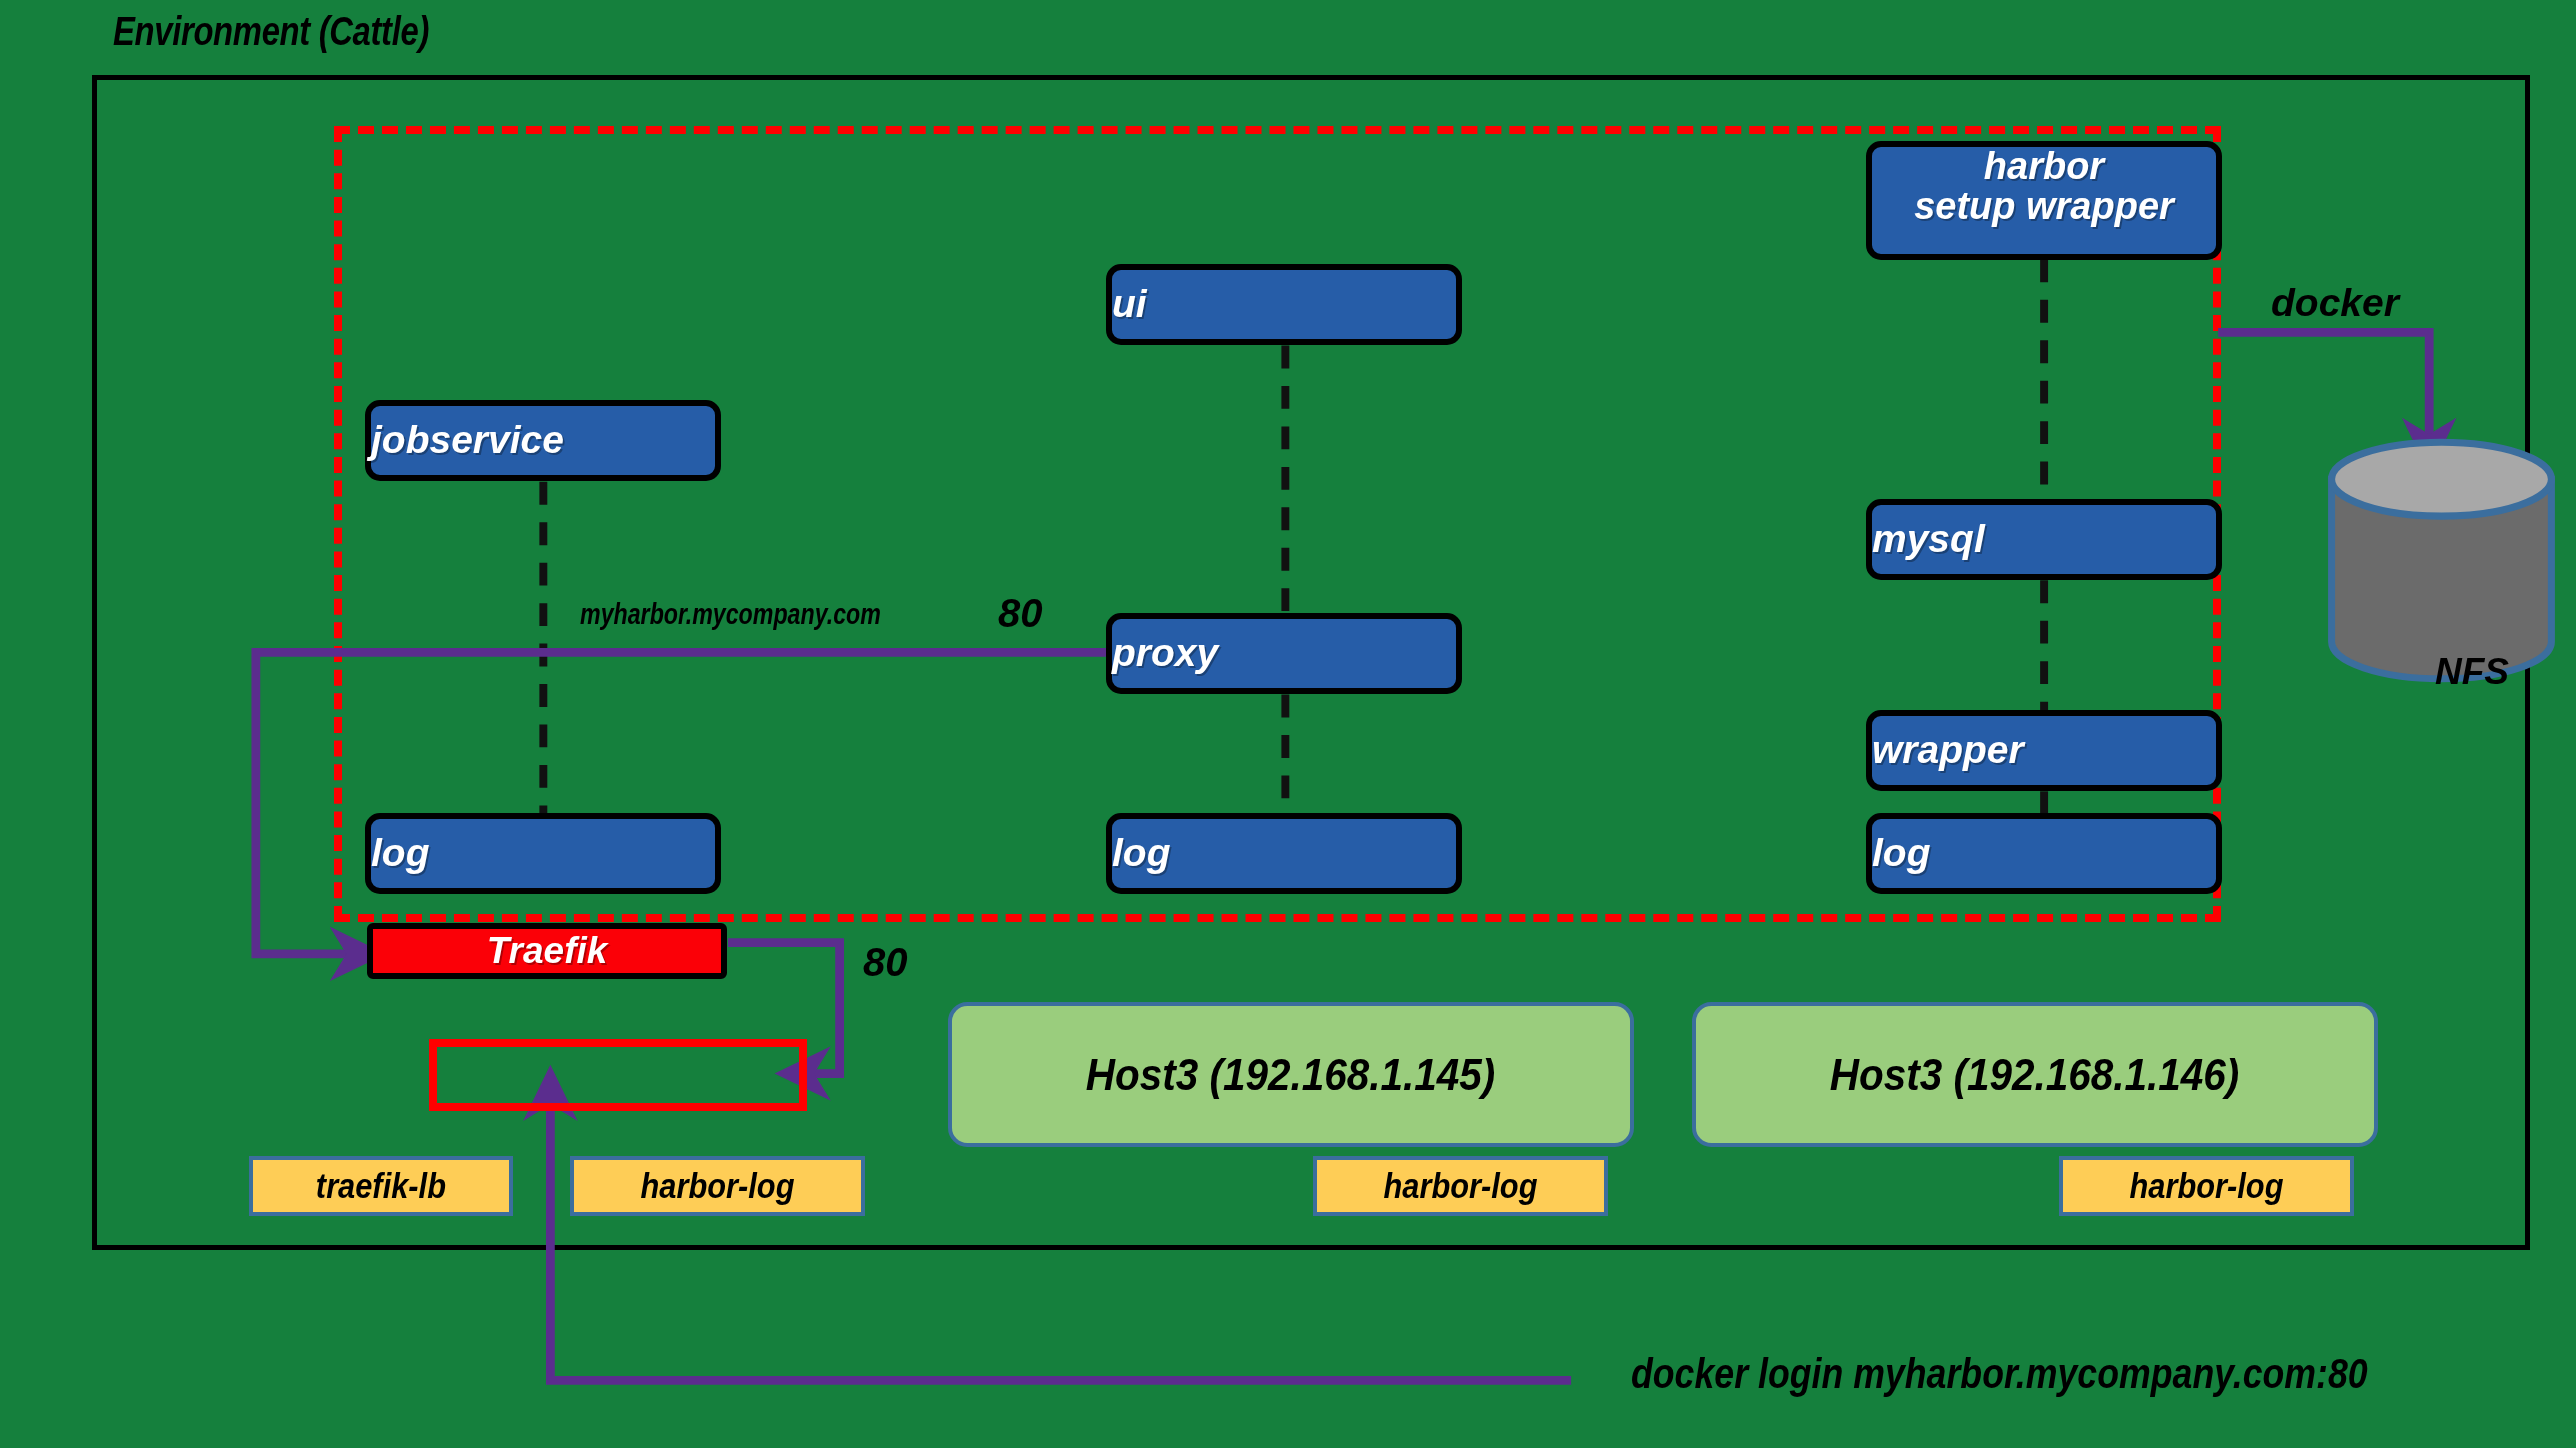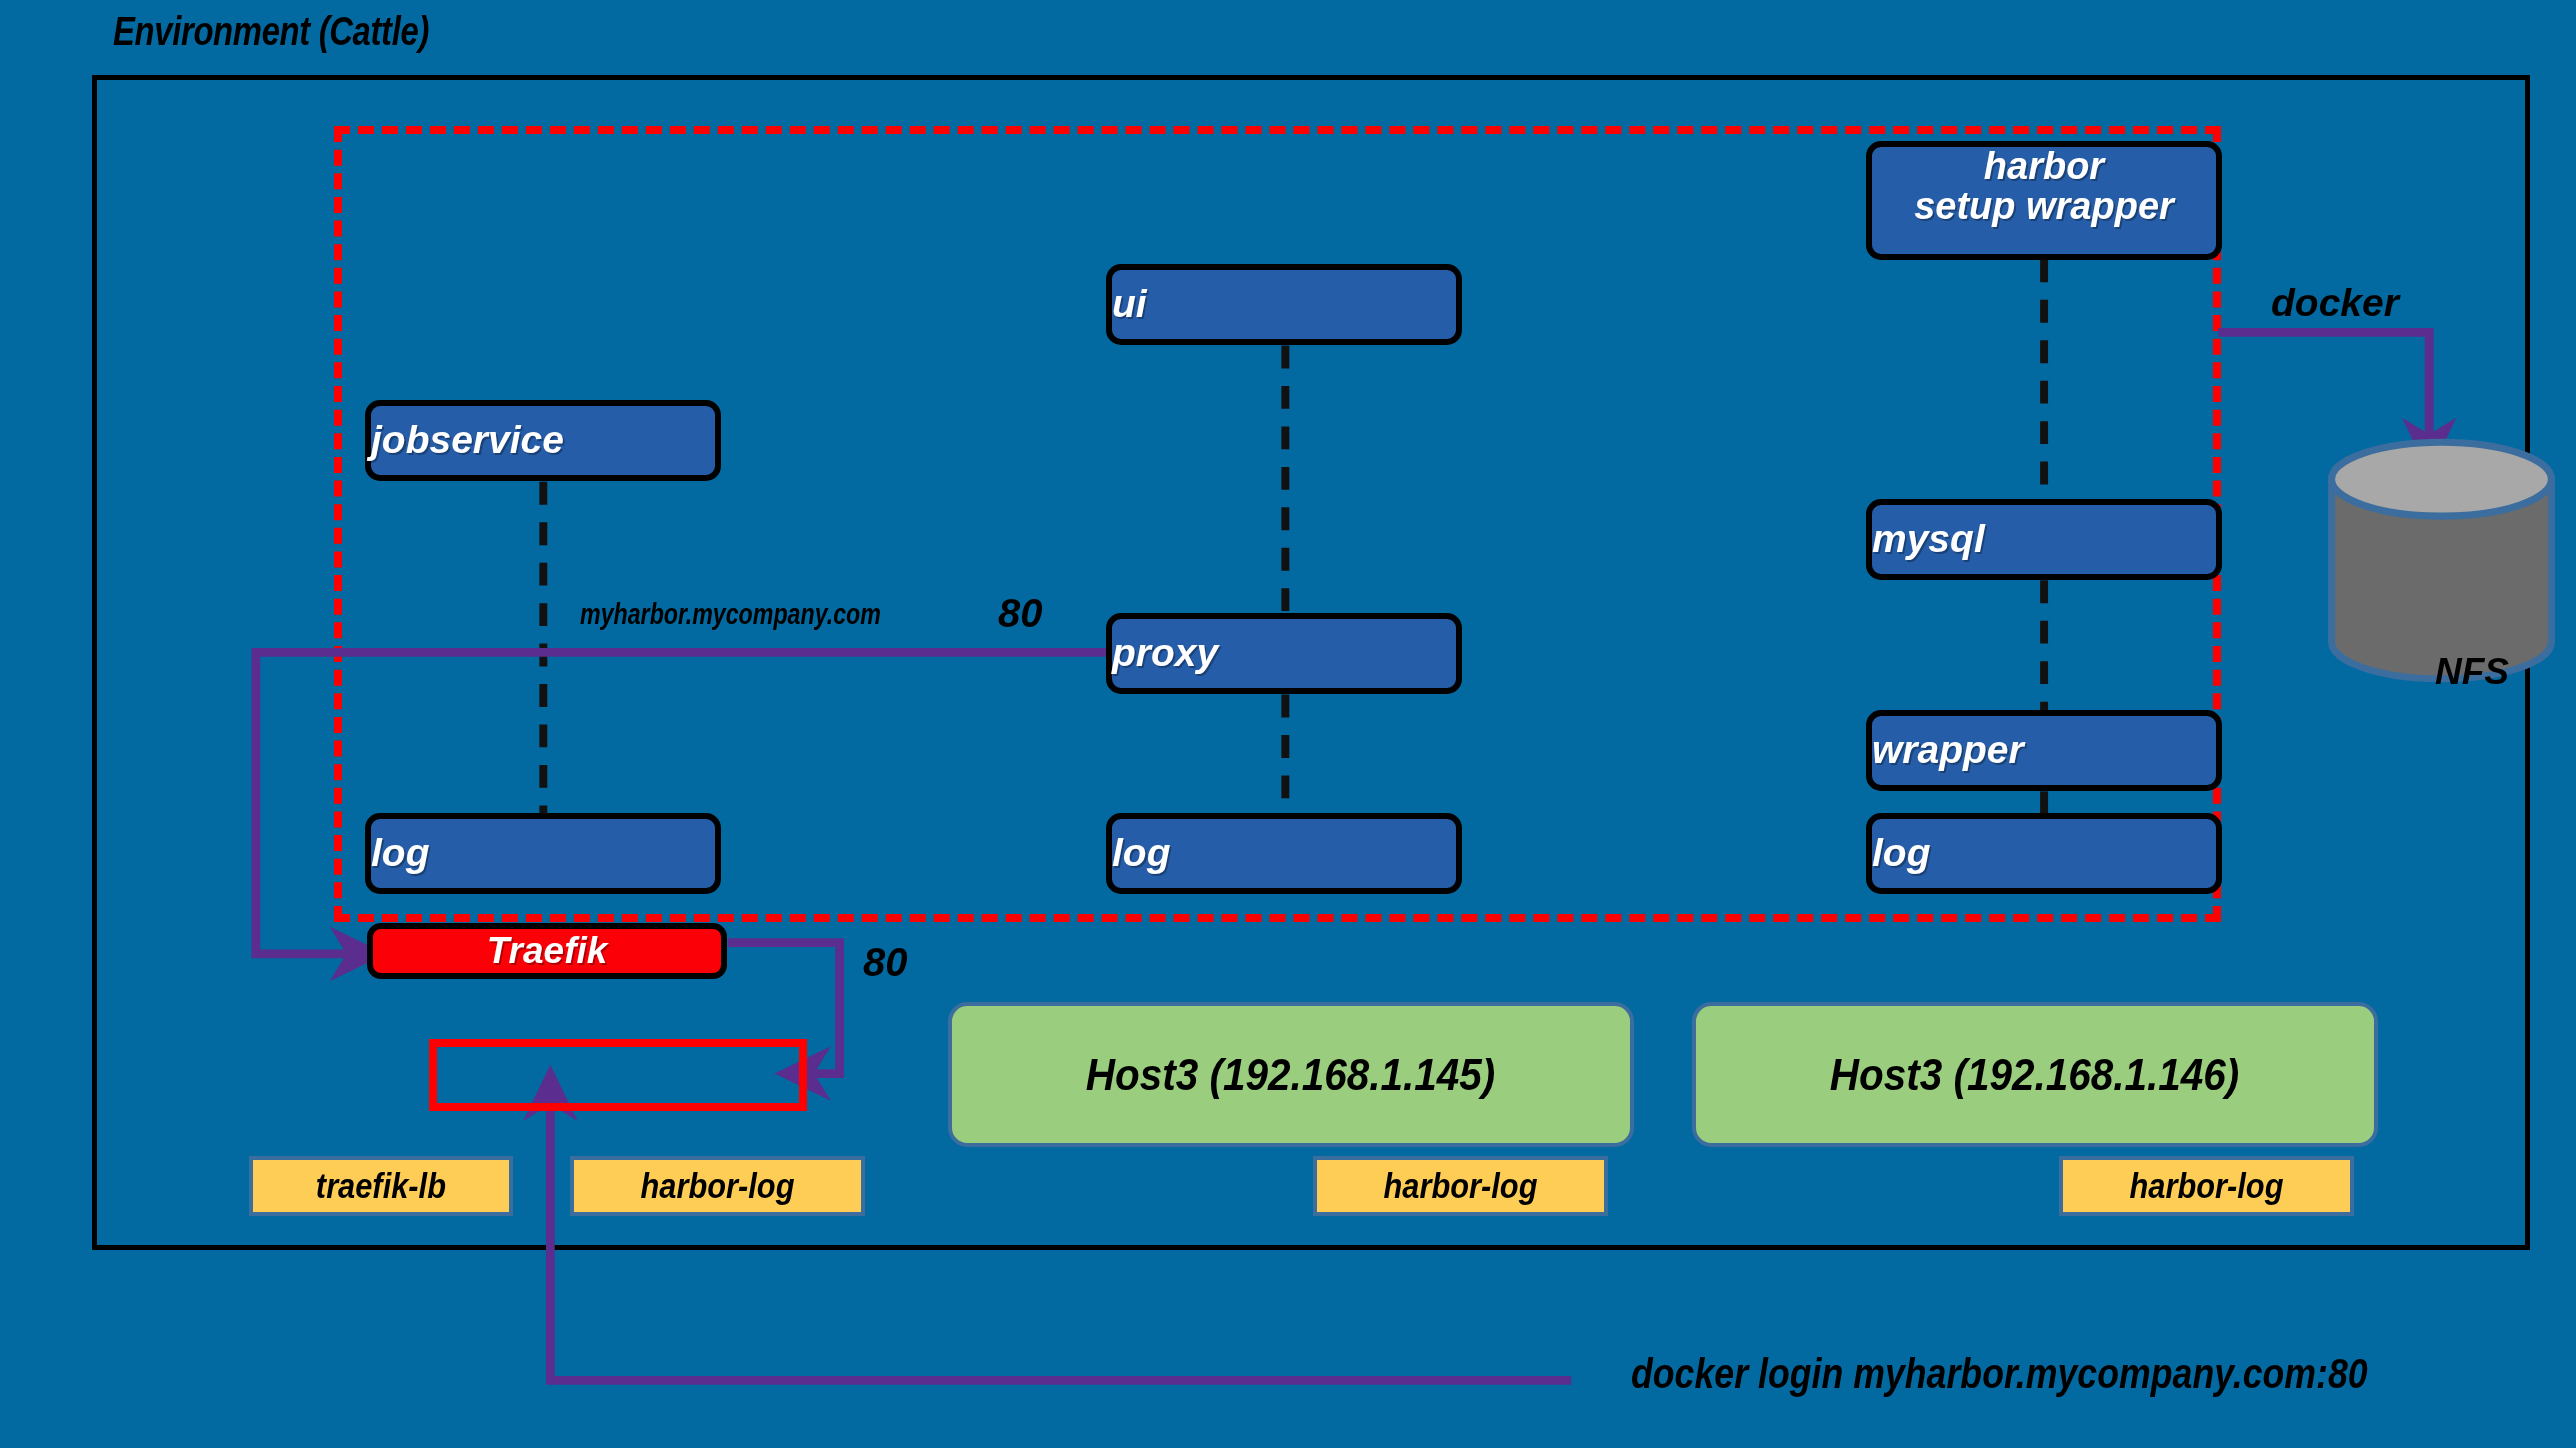--- a/index.html
+++ b/index.html
@@ -1,17 +1,17 @@
 <!DOCTYPE html>
 <html style="font-size:14px"><head>
 <meta charset="utf-8">
 <style>
   html,body{margin:0;padding:0;background:#ffffff;}
   body{font-family:"Liberation Sans", sans-serif;}
-  #stage{position:relative;width:2576px;height:1449px;background:#0369a1;overflow:hidden;}
+  #stage{position:relative;width:2576px;height:1449px;background:#15803d;overflow:hidden;}
 
   
   .env-title{
     position:absolute;left:113px;top:8.8px;
     font-size:40px;font-weight:bold;font-style:italic;color:#000000;
     letter-spacing:-0.4px;white-space:nowrap;
     transform:scaleX(0.82);transform-origin:left center;
   }
 
   
@@ -33,21 +33,21 @@
     display:flex;align-items:center;justify-content:flex-start;
     color:#ffffff;font-weight:bold;font-style:italic;
     font-size:39px;line-height:1.04;text-align:center;
     text-shadow:1.8px 1.8px 0 rgba(0,0,0,0.30);
   }
   .svc.two-line{font-size:38px;}
 
   
   .traefik{
     position:absolute;box-sizing:border-box;
-    background:#fb0007;border:6.2px solid #000000;border-radius:14px;
+    background:#fb0007;border:6.2px solid #000000;border-radius:6px;
     display:flex;align-items:center;justify-content:center;
     color:#ffffff;font-weight:bold;font-style:italic;font-size:37px;
     text-shadow:1.8px 1.8px 0 rgba(0,0,0,0.30);
   }
 
   
   .host{
     position:absolute;box-sizing:border-box;
     background:#9acd7d;border:4.4px solid #3b6e9e;border-radius:19.3px;
     display:flex;align-items:center;justify-content:center;

